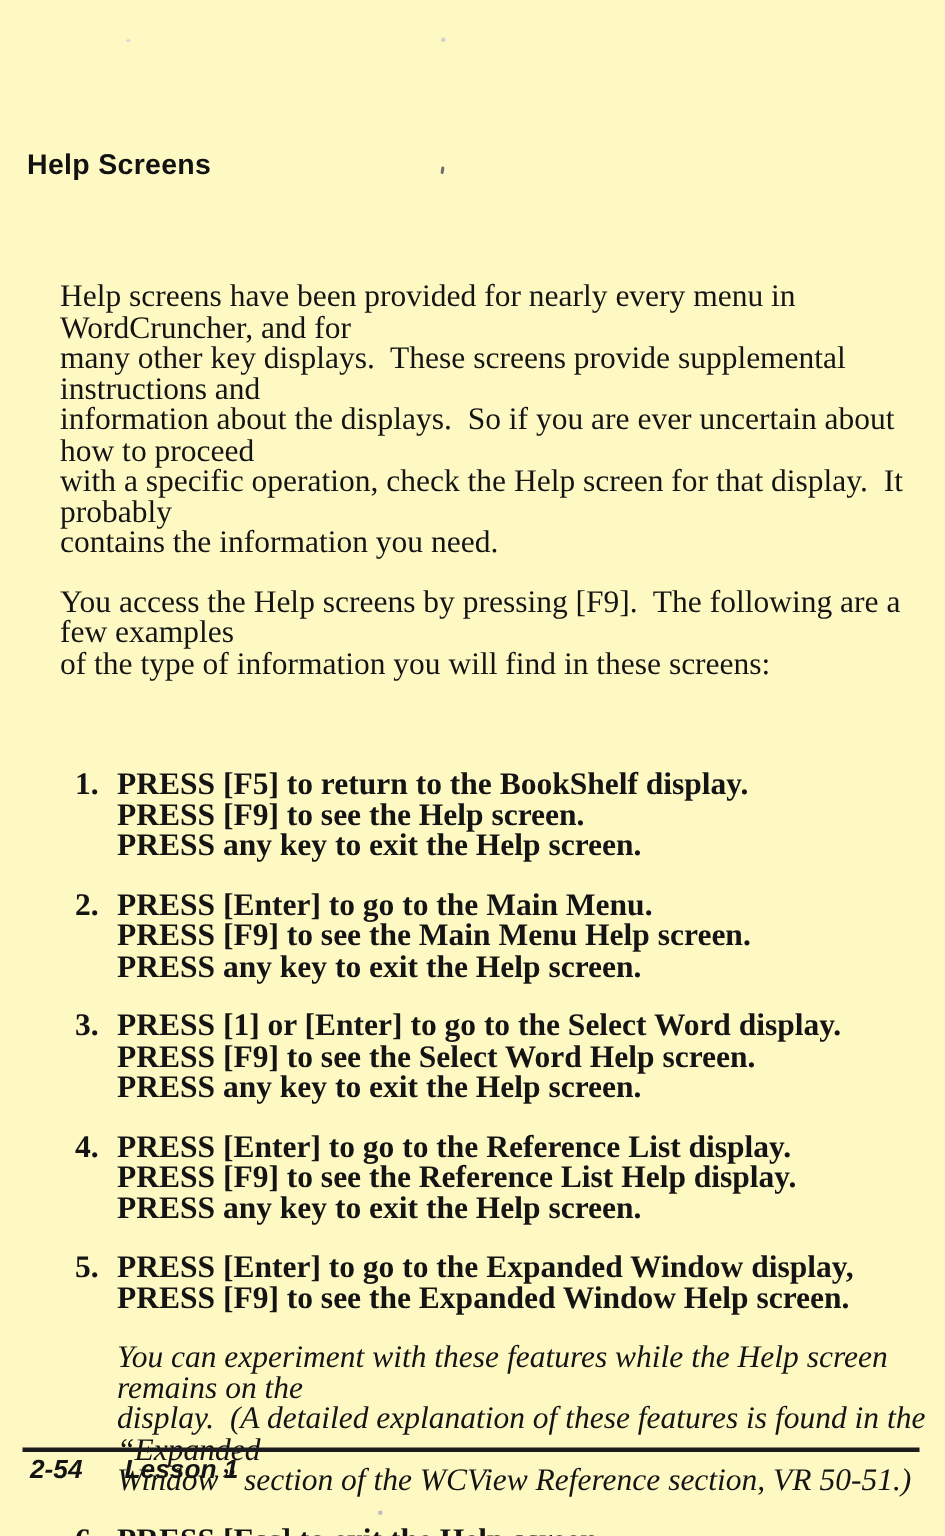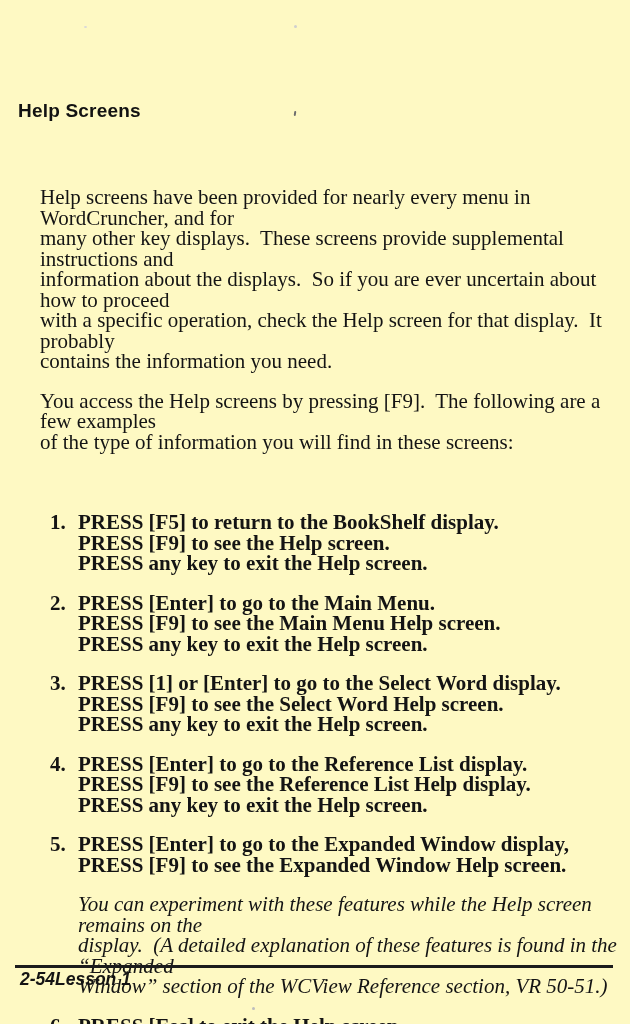--- a/index.html
+++ b/index.html
@@ -31,21 +31,21 @@
   .seg-bi{font-weight:700;}
   .note{margin:0 0 19px 38px;font-weight:400;font-style:italic;}
   .footer-rule{
     position:absolute;left:15px;top:957px;width:598px;height:3px;
     background:#1c1c1c;border:none;
   }
   .footer{
     position:absolute;left:20px;top:969px;
     font-family:"Liberation Sans",sans-serif;
     font-weight:700;font-style:italic;font-size:17.5px;
-    color:#141414;display:flex;gap:0;
+    color:#141414;display:flex;gap:28px;
   }
   .speck{position:absolute;border-radius:50%;}
   .speck-apostrophe{left:294px;top:111px;width:2px;height:5px;background:#6e6e6e;border-radius:2px;transform:rotate(8deg);}
   .speck-a{left:84px;top:26px;width:3px;height:2px;background:#d8d8d8;}
   .speck-b{left:294px;top:25px;width:3px;height:3px;background:#cfcfcf;}
   .speck-c{left:252px;top:1007px;width:3px;height:3px;background:#bdbdbd;}
 </style>
 </head>
 <body>
 

